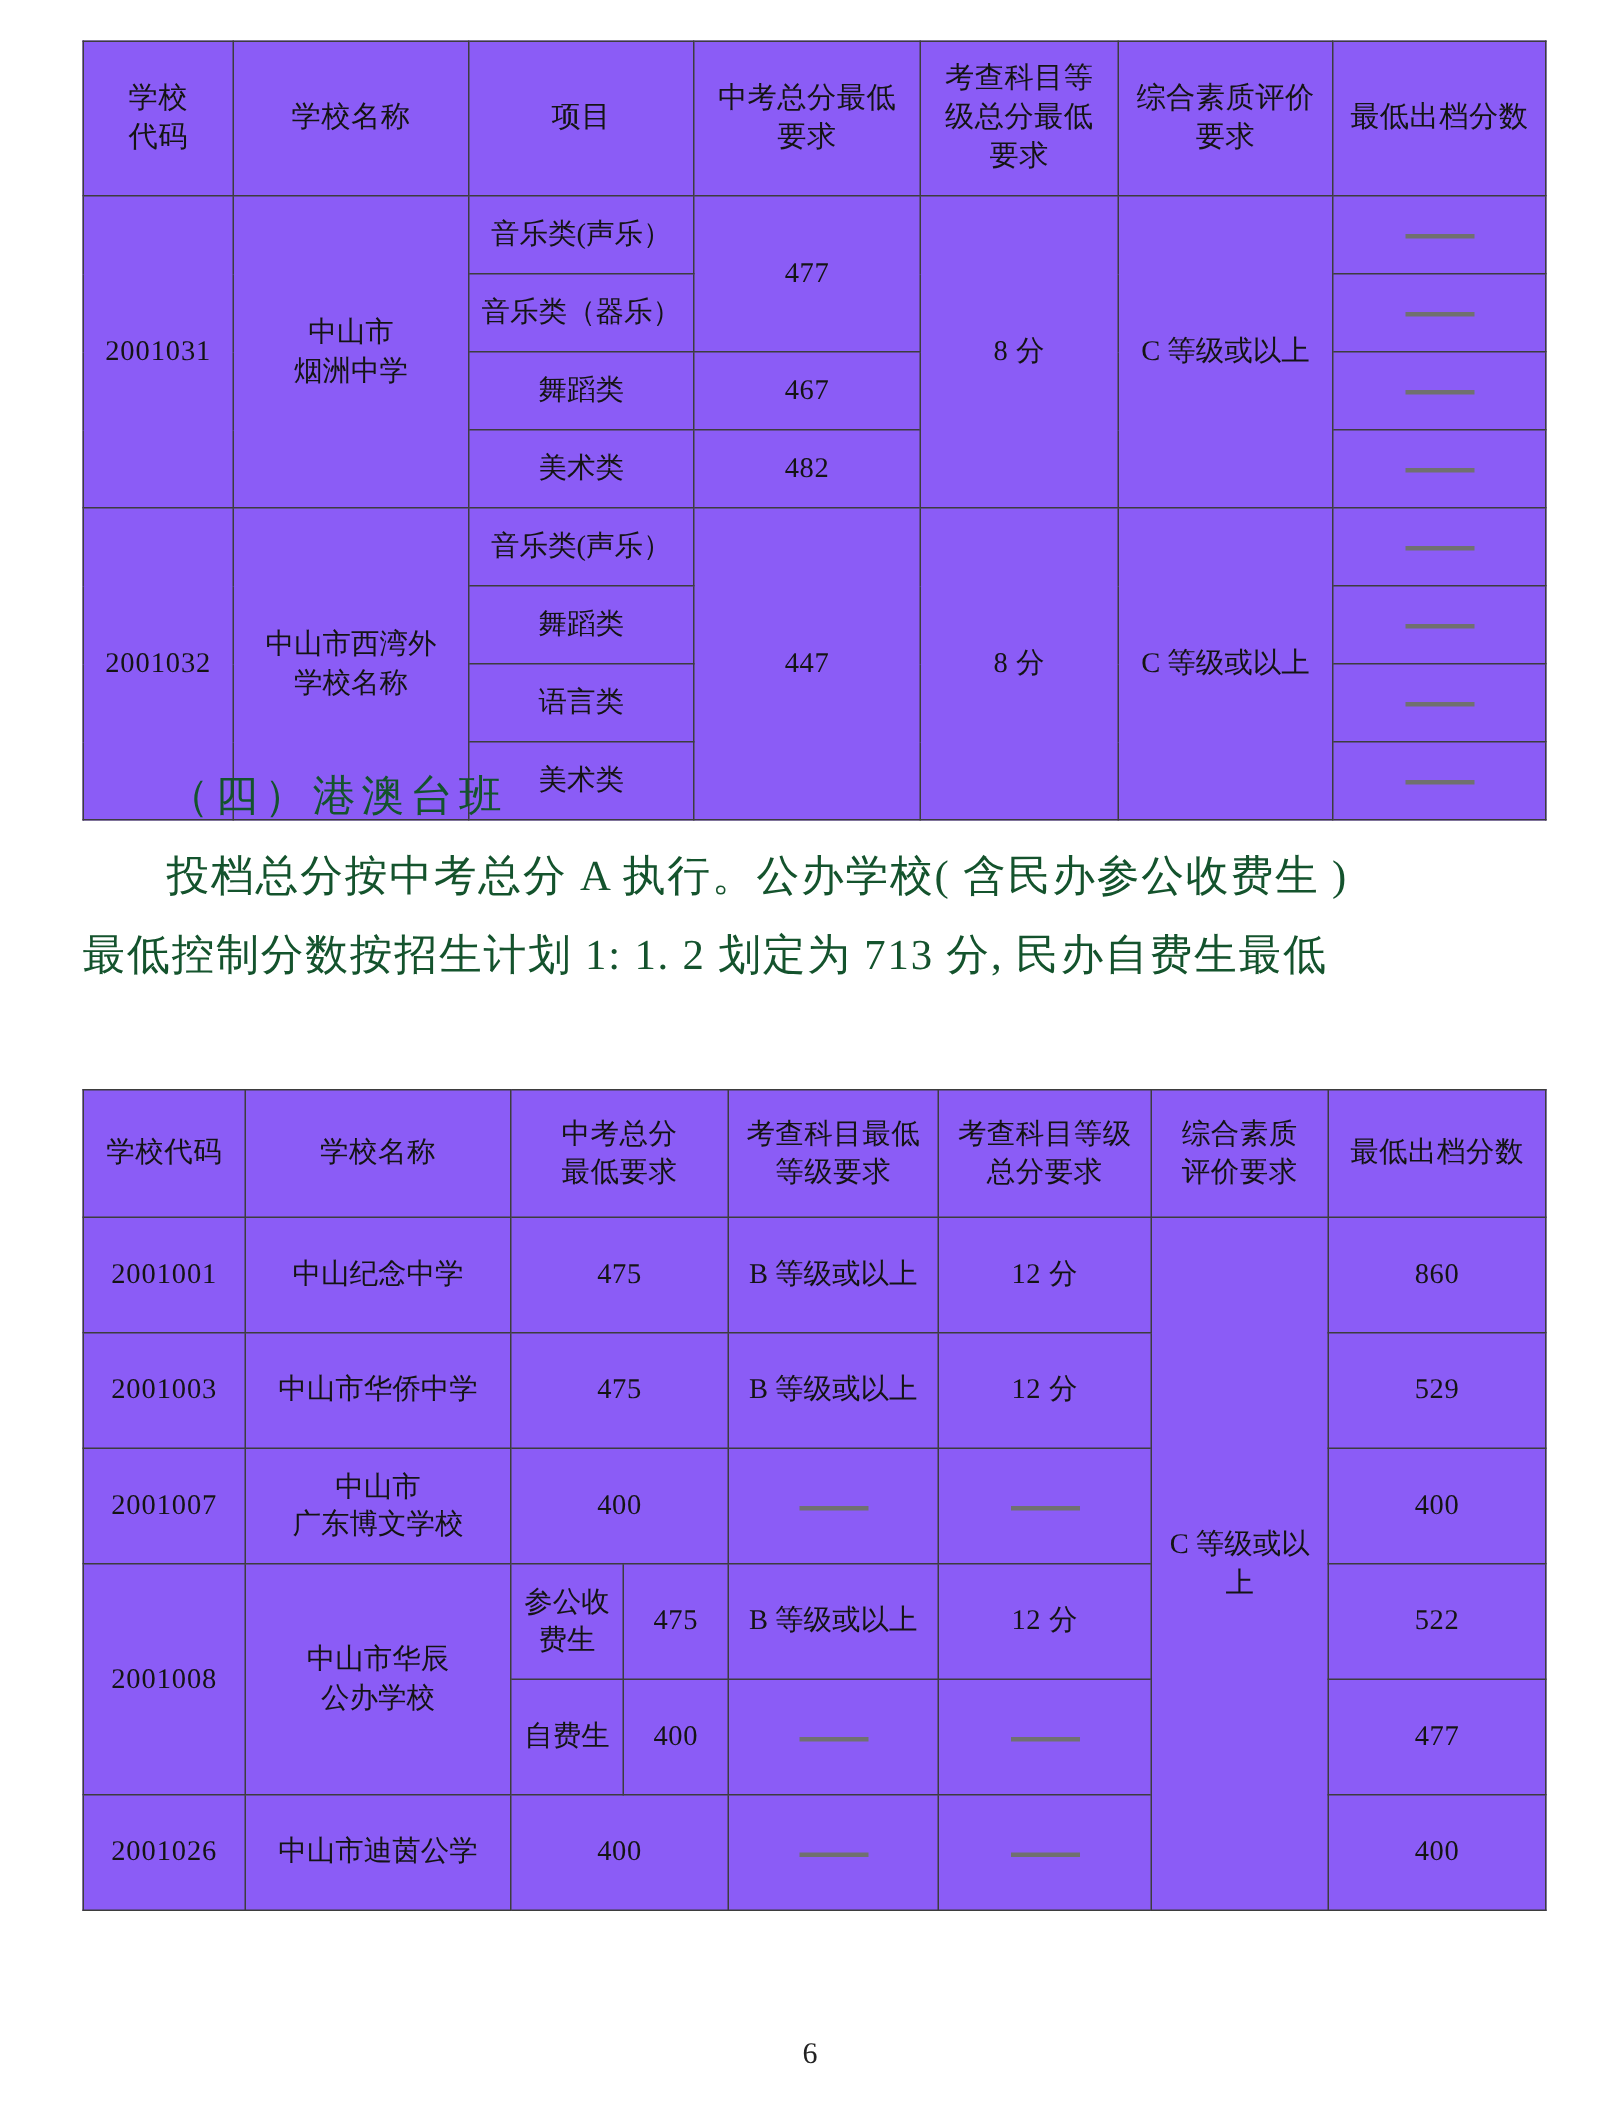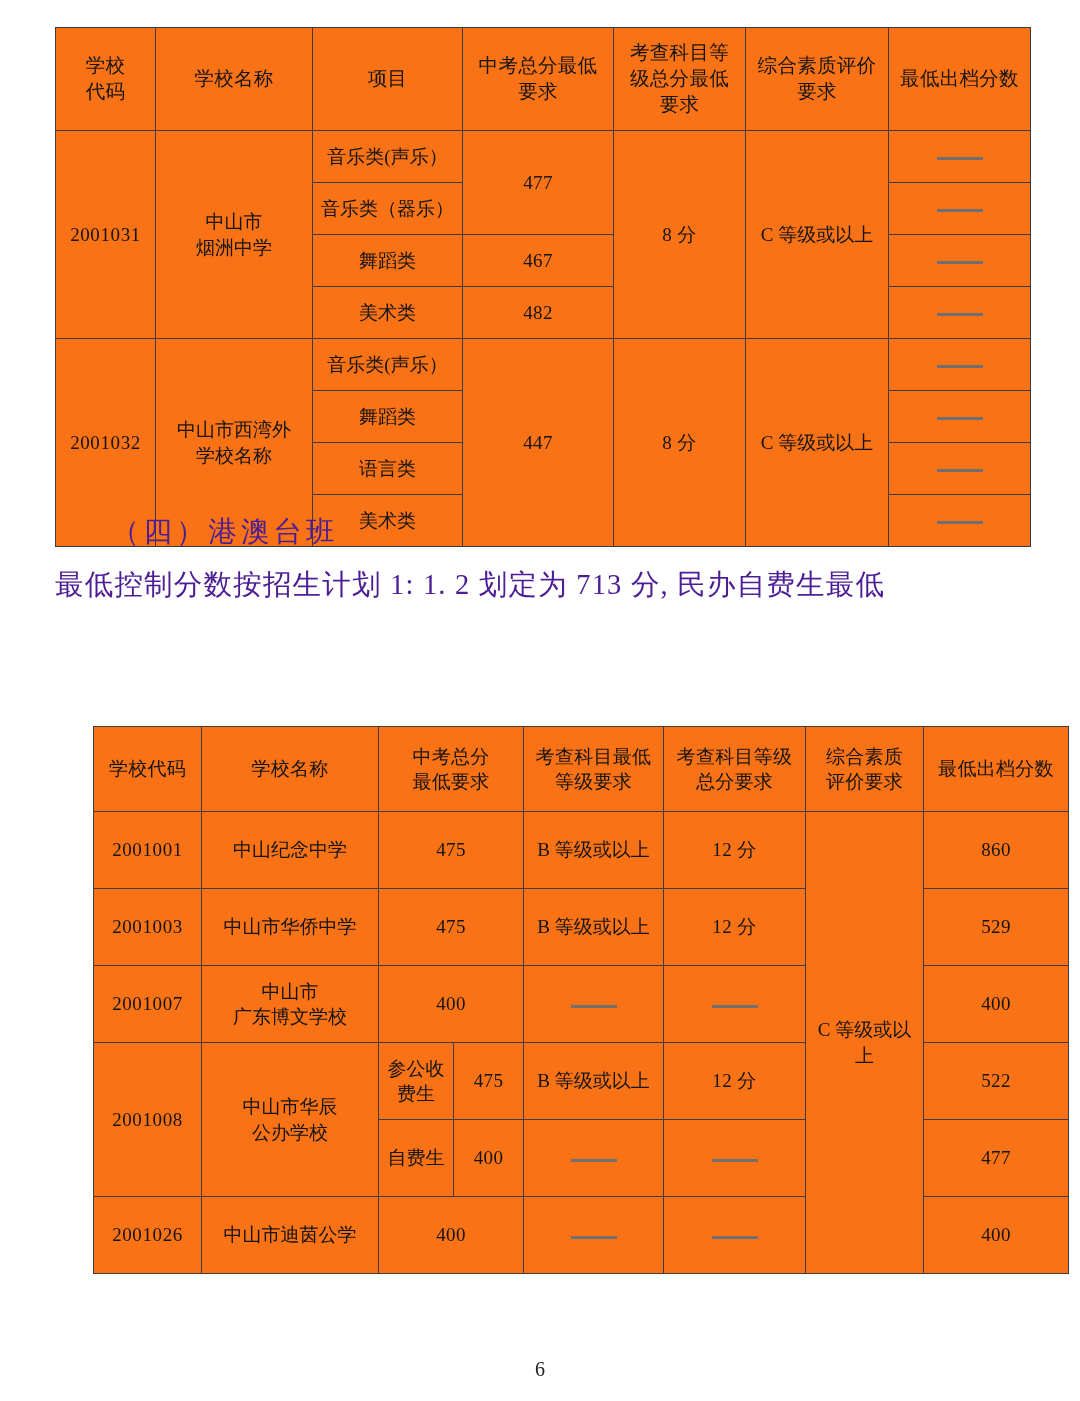--- a/index.html
+++ b/index.html
@@ -21,21 +21,21 @@
     width: 1080px;
     height: 1401px;
     box-sizing: border-box;
   }
 
   
   table.doc-table {
     border-collapse: collapse;
     table-layout: fixed;
     position: absolute;
-    background: #f97316;
+    background: #8b5cf6;
   }
   table.doc-table td,
   table.doc-table th {
     border: 1.4px solid #3d3d3d;
     text-align: center;
     vertical-align: middle;
     font-weight: normal;
     padding: 2px 3px;
     line-height: 1.32;
     color: #141414;
@@ -77,38 +77,37 @@
   .para-block {
     position: absolute;
     left: 55px;
     top: 505px;
     width: 980px;
   }
   .para {
     font-size: 28.5px;
     line-height: 53px;
     letter-spacing: 1.2px;
-    color: #4c1d95;
+    color: #14532d;
     margin: 0;
     text-align: justify;
   }
   .para.heading {
     text-indent: 56px;
     letter-spacing: 4px;
   }
   .para.body {
     text-indent: 56px;
   }
 
   
   #table-hmt {
     left: 55px;
     top: 726px;
     width: 975px;
-    margin-left: 38px;
   }
   #table-hmt th { height: 80px; font-size: 19px;}
   #table-hmt td.rowcell { height: 68px; }
 
   
   .page-number {
     position: absolute;
     left: 0;
     right: 0;
     top: 1358px;
@@ -207,20 +206,21 @@
       </tr>
       <tr>
         <td style="height:47px">美术类</td>
         <td><span class="dash"></span></td>
       </tr>
     </tbody>
   </table>
 
   <div class="para-block">
     <p class="para heading">（四）港澳台班</p>
+    <p class="para body">投档总分按中考总分 A 执行。公办学校( 含民办参公收费生 )</p>
     <p class="para">最低控制分数按招生计划 1: 1. 2 划定为 713 分, 民办自费生最低</p>
   </div>
 
   <table class="doc-table" id="table-hmt">
     <colgroup>
       <col style="width:108px">
       <col style="width:177px">
       <col style="width:75px">
       <col style="width:70px">
       <col style="width:140px">

